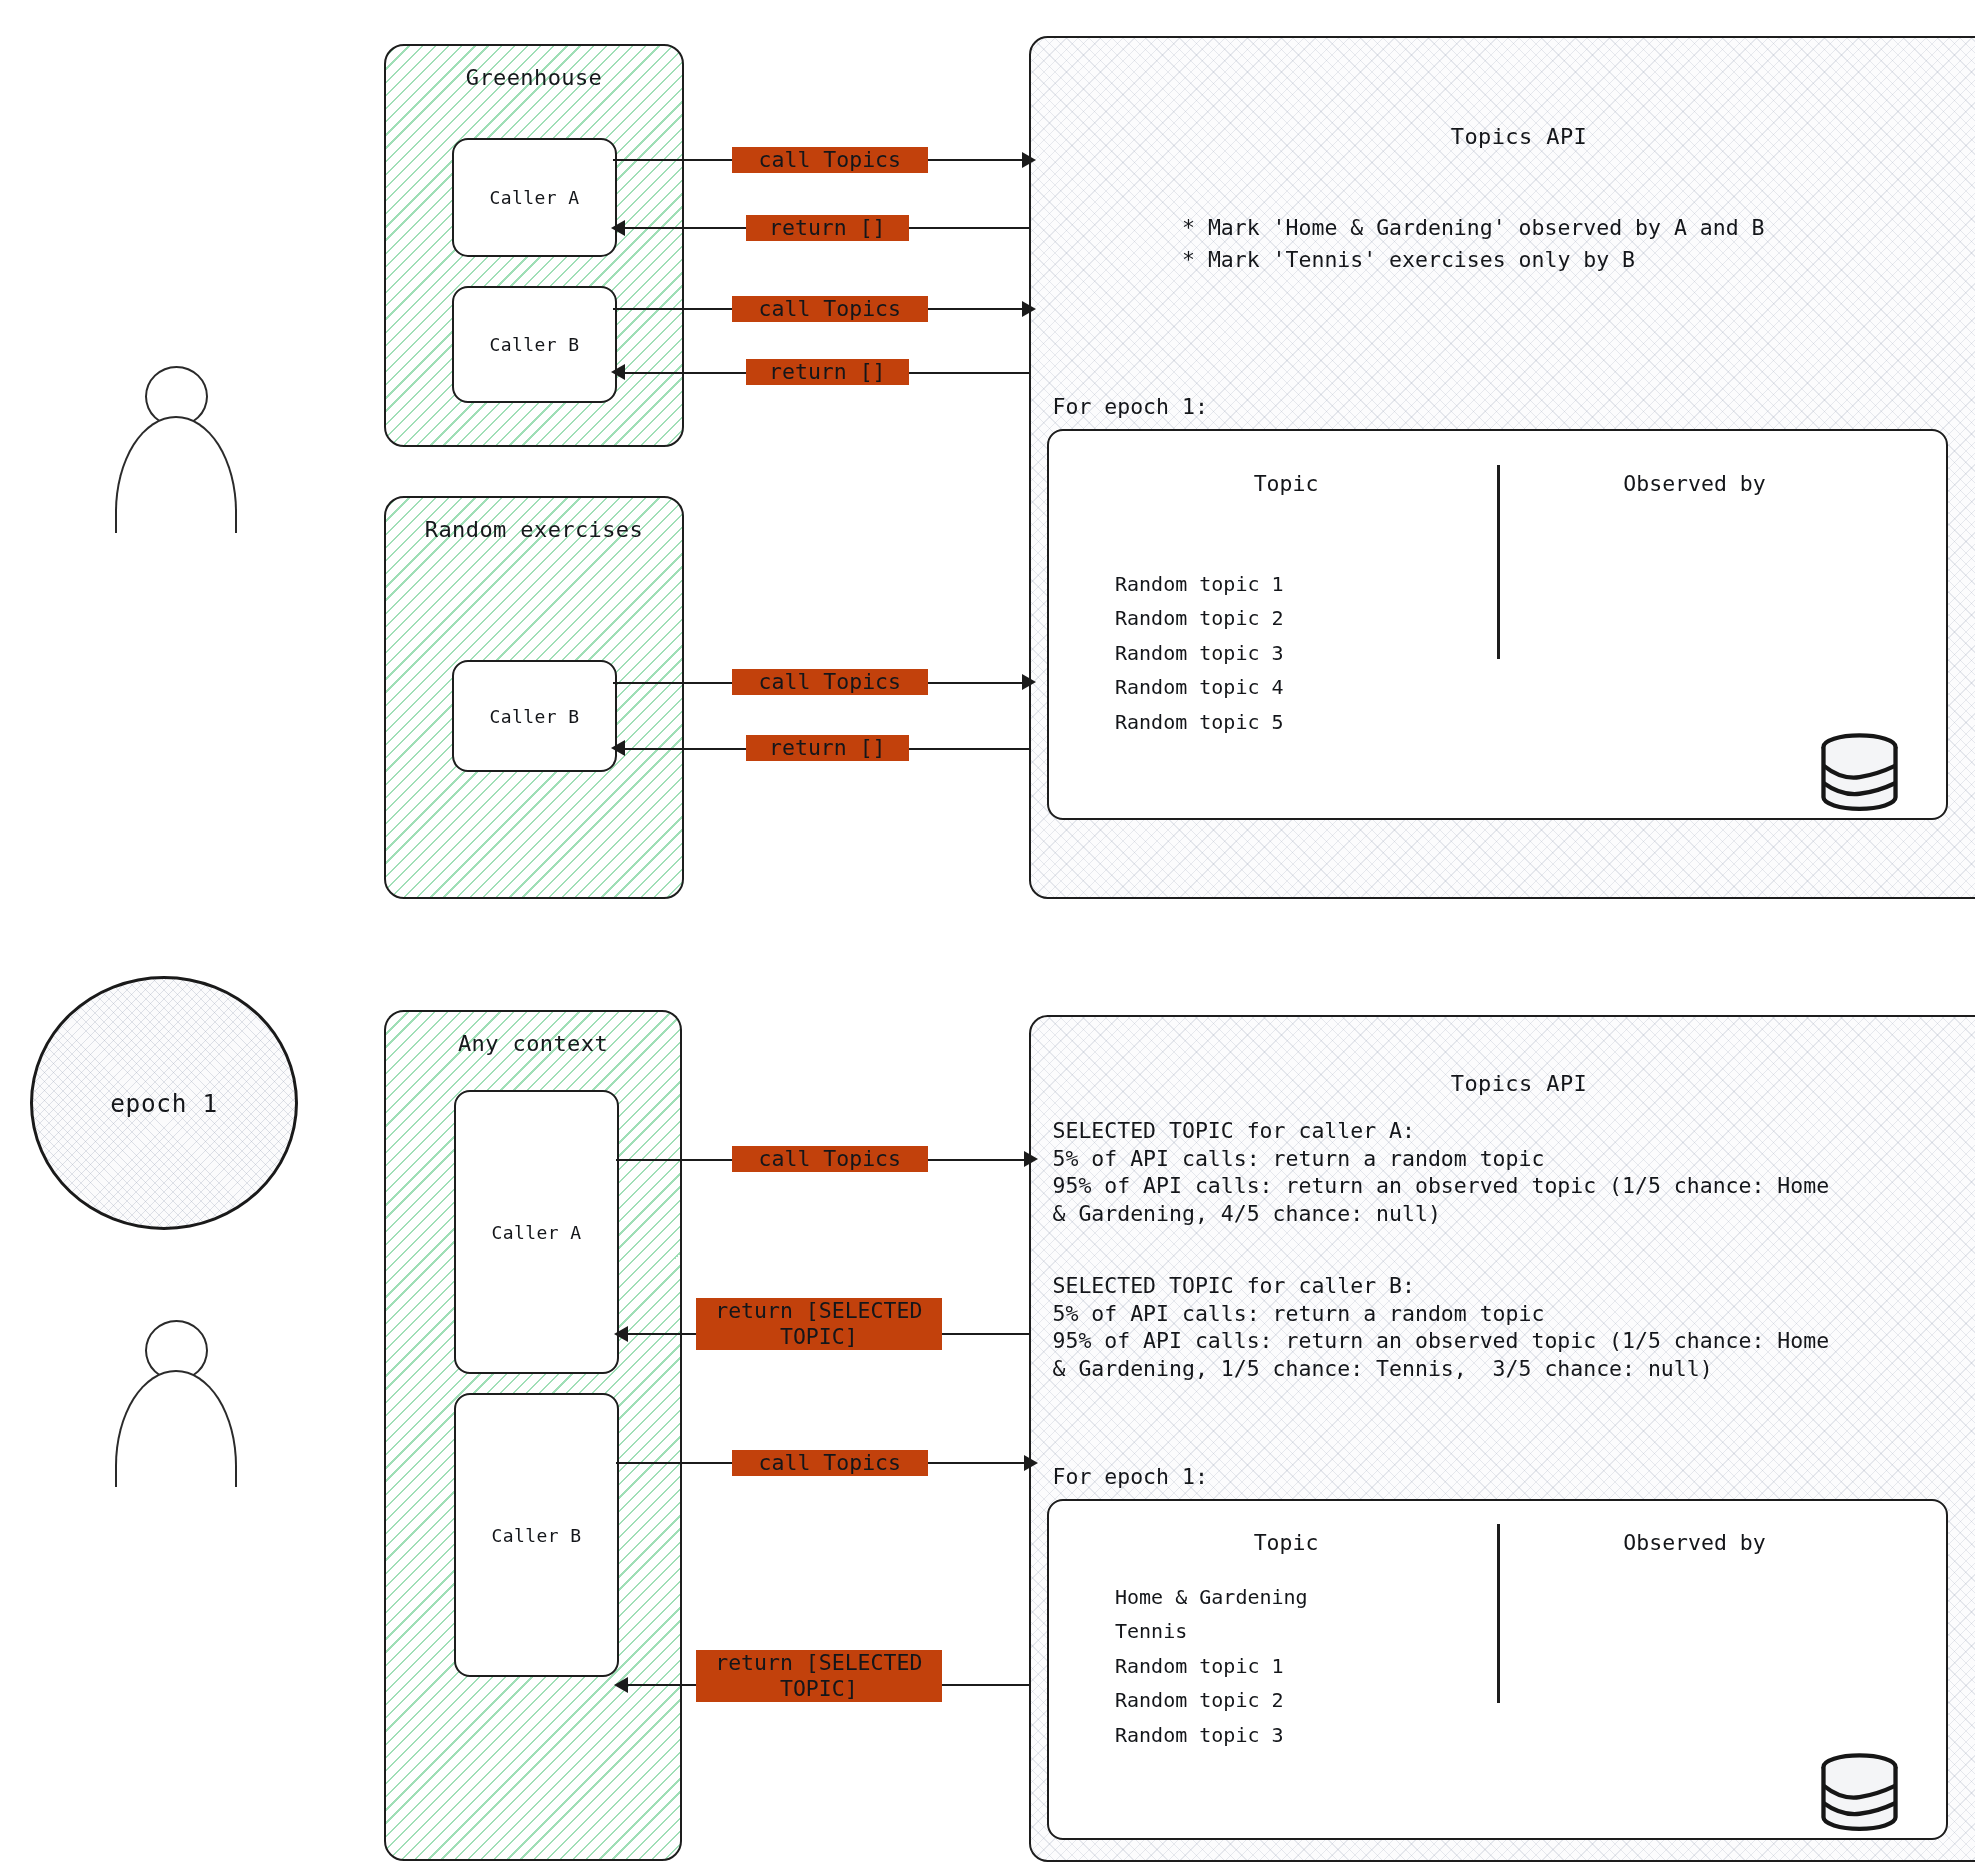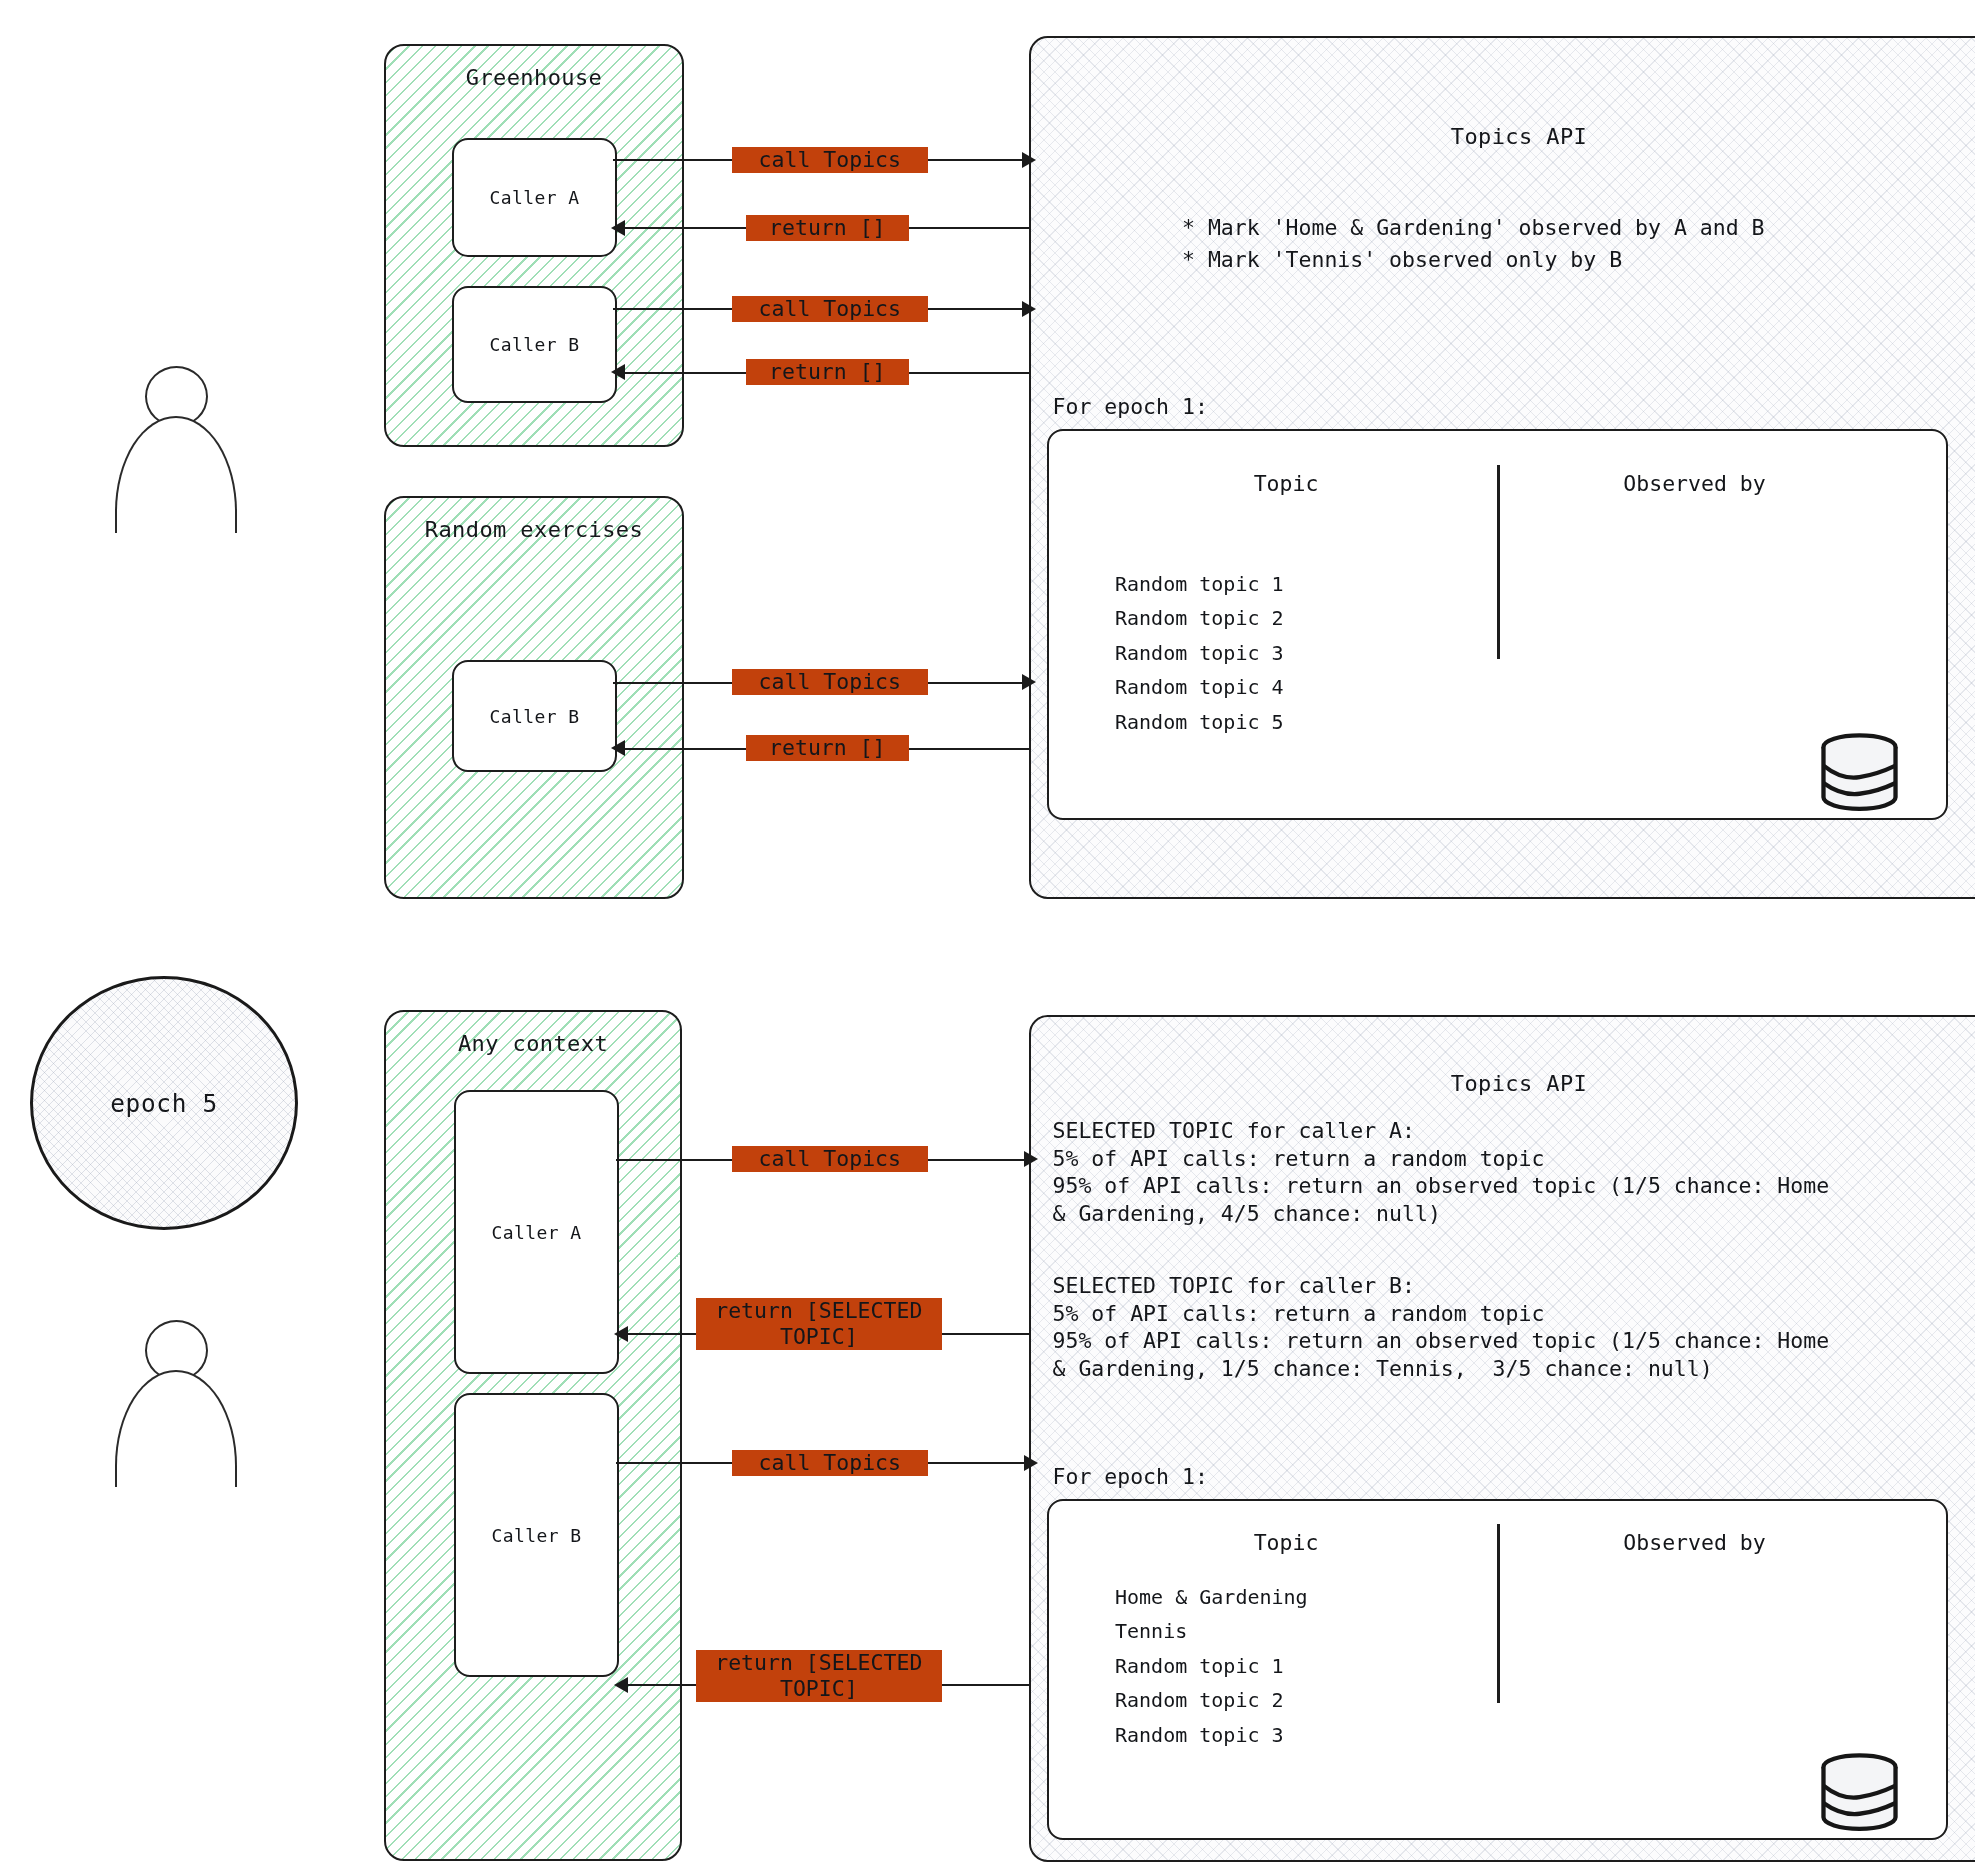--- a/index.html
+++ b/index.html
@@ -172,21 +172,21 @@
   <div class="abs ctx-box" style="left:384px;top:496px;width:296px;height:399px;">
     <div class="ctx-title">Random exercises</div>
   </div>
   <div class="abs caller-box" style="left:452px;top:660px;width:161px;height:108px;">
     <span>Caller B</span>
   </div>
 
   <div class="abs api-box" style="left:1029px;top:36px;width:940px;height:859px;">
     <div class="api-title" style="top:86px;">Topics API</div>
     <div class="api-text" style="left:151px;top:176px;width:760px;">* Mark 'Home &amp; Gardening' observed by A and B</div>
-    <div class="api-text" style="left:151px;top:208px;width:760px;">* Mark 'Tennis' observed only by B</div>
+    <div class="api-text" style="left:151px;top:208px;width:760px;">* Mark 'Tennis' exercises only by B</div>
     <div class="api-text" style="left:21.5px;top:355px;">For epoch 1:</div>
 
     <div class="abs table-panel" style="left:16px;top:391px;width:897px;height:387px;">
       <div class="col-head" style="left:65px;top:40px;width:344px;">Topic</div>
       <div class="col-head" style="left:459px;top:40px;width:373px;">Observed by</div>
       <div class="divider" style="left:448px;top:34px;height:194px;"></div>
 
       <div class="cellcol" style="left:66px;top:136px;width:344px;">
         <div>Random topic 1</div>
         <div>Random topic 2</div>
@@ -231,21 +231,21 @@
 
   <div class="abs arrow-line" style="left:613px;top:682px;width:416px;"></div>
   <div class="abs arrow-head right" style="left:1022px;top:674px;"></div>
   <div class="abs arrow-label" style="left:732px;top:669px;width:187px;">call Topics</div>
 
   <div class="abs arrow-line" style="left:624px;top:748px;width:405px;"></div>
   <div class="abs arrow-head left" style="left:611px;top:740px;"></div>
   <div class="abs arrow-label" style="left:746px;top:735px;width:154px;">return []</div>
 
   <div class="abs epoch-circle" style="left:30px;top:976px;width:262px;height:248px;">
-    <div class="epoch-label">epoch 5</div>
+    <div class="epoch-label">epoch 1</div>
   </div>
 
   <div class="abs" style="left:108px;top:1320px;width:143px;height:179px;">
     <div class="abs person-head" style="left:37px;top:0px;width:59px;height:57px;"></div>
     <div class="abs person-body" style="left:7.2px;top:50px;width:118px;height:115px;"></div>
   </div>
 
   <div class="abs ctx-box" style="left:384px;top:1010px;width:294px;height:847px;">
     <div class="ctx-title">Any context</div>
   </div>

